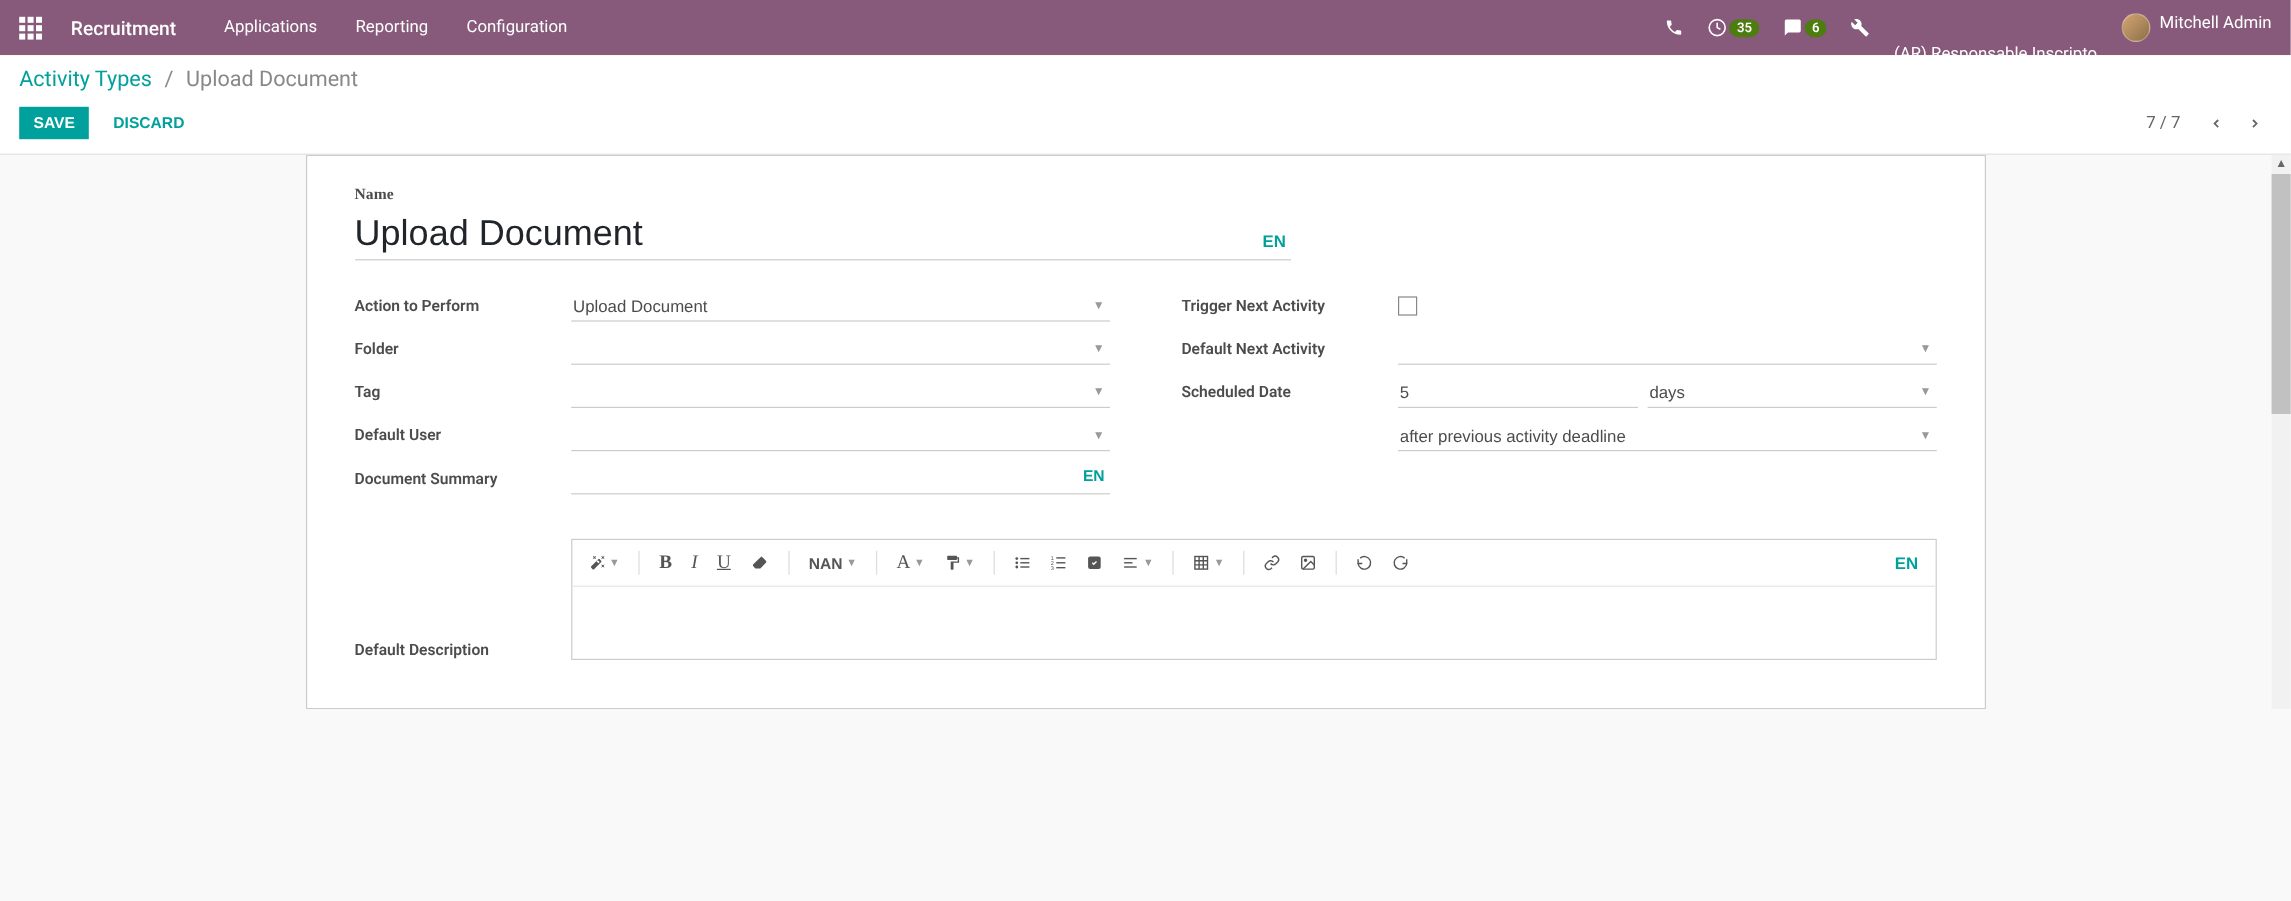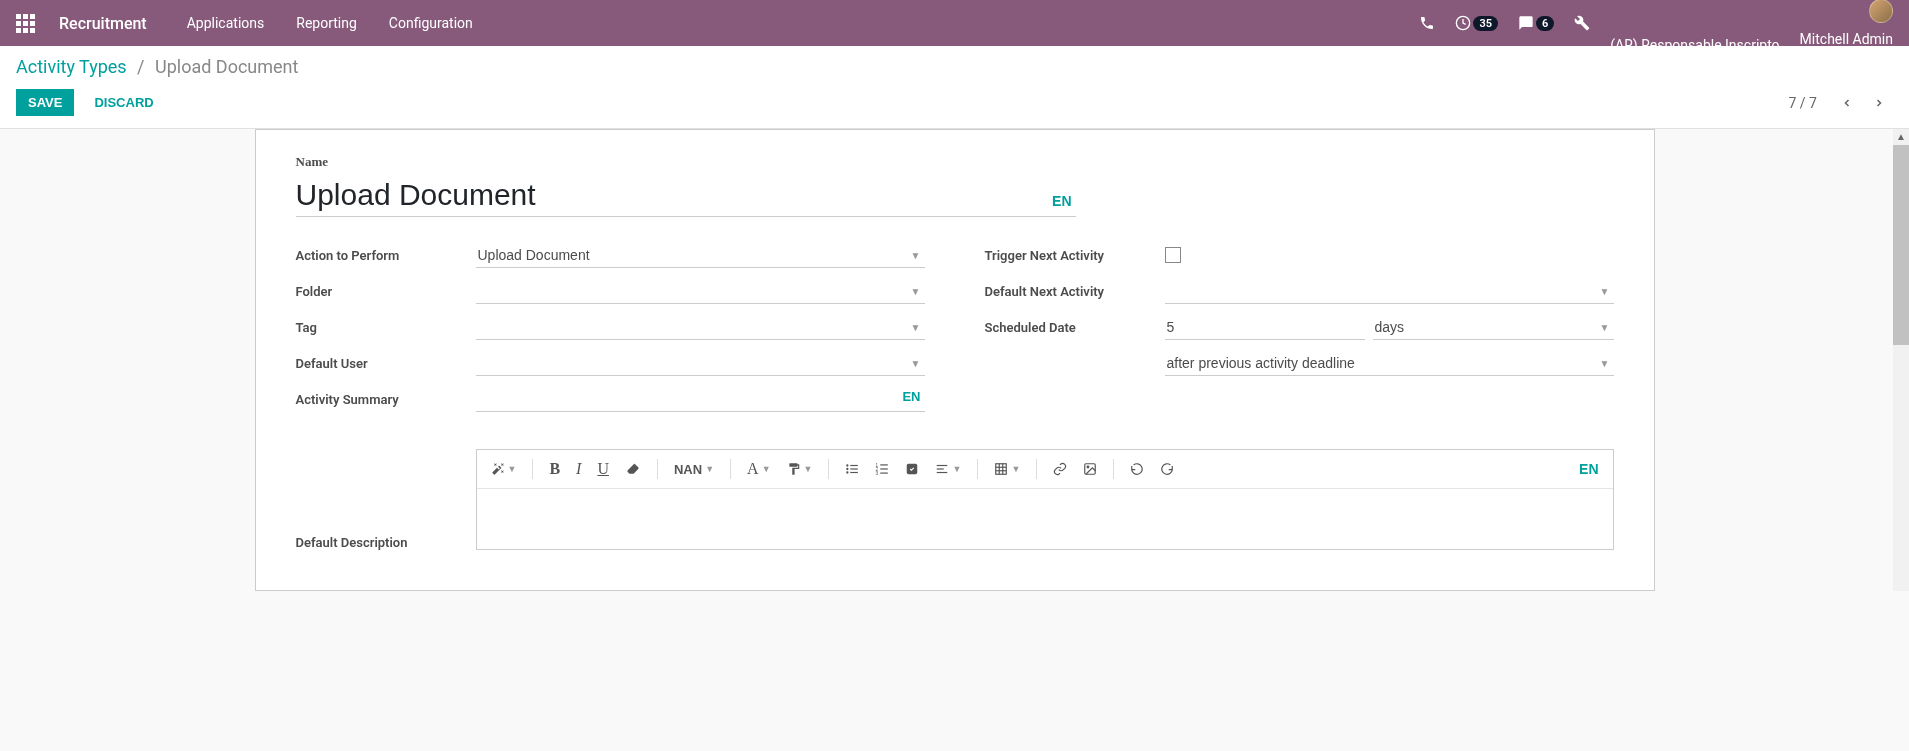--- a/index.html
+++ b/index.html
@@ -7,23 +7,23 @@
 
 .navbar { background: #875a7b; color: #fff; height: 46px; display: flex; align-items: center; padding: 0 16px; }
 .navbar .apps-icon { display: grid; grid-template-columns: repeat(3, 5px); grid-template-rows: repeat(3, 5px); gap: 2px; margin-right: 24px; cursor: pointer; }
 .navbar .apps-icon span { background: #fff; width: 5px; height: 5px; }
 .navbar .brand { font-size: 16px; font-weight: 500; margin-right: 40px; }
 .navbar .nav-menu { display: flex; gap: 32px; }
 .navbar .nav-menu a { color: #fff; text-decoration: none; font-size: 14px; cursor: pointer; }
 .navbar .spacer { flex: 1; }
 .navbar .nav-right { display: flex; align-items: center; gap: 20px; }
 .navbar .icon-btn { color: #fff; cursor: pointer; display: flex; align-items: center; position: relative; }
-.navbar .badge { background: #0f172a; color: #fff; font-size: 11px; padding: 1px 6px; border-radius: 10px; margin-left: 2px; font-weight: 600; }
+.navbar .badge { background: #4d7c0f; color: #fff; font-size: 11px; padding: 1px 6px; border-radius: 10px; margin-left: 2px; font-weight: 600; }
 .navbar .company { font-size: 14px; margin-top: 44px; }
-.navbar .user { display: flex; align-items: flex-end; gap: 8px; cursor: pointer; flex-direction: column; }
+.navbar .user { display: flex; align-items: flex-start; gap: 8px; cursor: pointer; }
 .navbar .avatar { width: 24px; height: 24px; border-radius: 50%; background: linear-gradient(135deg, #d4a574, #8b6f47); border: 1px solid rgba(255,255,255,0.3); }
 
 .control-panel { background: #fff; padding: 10px 16px 12px; border-bottom: 1px solid #e0e0e0; }
 .breadcrumb { font-size: 18px; margin-bottom: 12px; }
 .breadcrumb a { color: #00a09d; text-decoration: none; cursor: pointer; }
 .breadcrumb .sep { color: #888; margin: 0 6px; }
 .breadcrumb .current { color: #888; }
 .cp-bottom { display: flex; justify-content: space-between; }
 .cp-left { display: flex; gap: 8px; align-items: center; }
 .btn-primary { background: #00a09d; color: #fff; border: none; padding: 6px 12px; font-size: 13px; font-weight: 600; cursor: pointer; text-transform: uppercase; }
@@ -202,21 +202,21 @@
 
         <div class="field-row">
           <label class="field-label">Default User</label>
           <div class="field-widget">
             <input class="o-input" value="" style="">
             <span class="o-select-caret">▼</span>
           </div>
         </div>
 
         <div class="field-row">
-          <label class="field-label">Activity Summary</label>
+          <label class="field-label">Document Summary</label>
           <div class="field-widget">
             <input class="o-input" style="padding-right: 30px;" value="">
             <button class="inline-lang">EN</button>
           </div>
         </div>
 
       </div>
 
       <div class="form-col">
 

